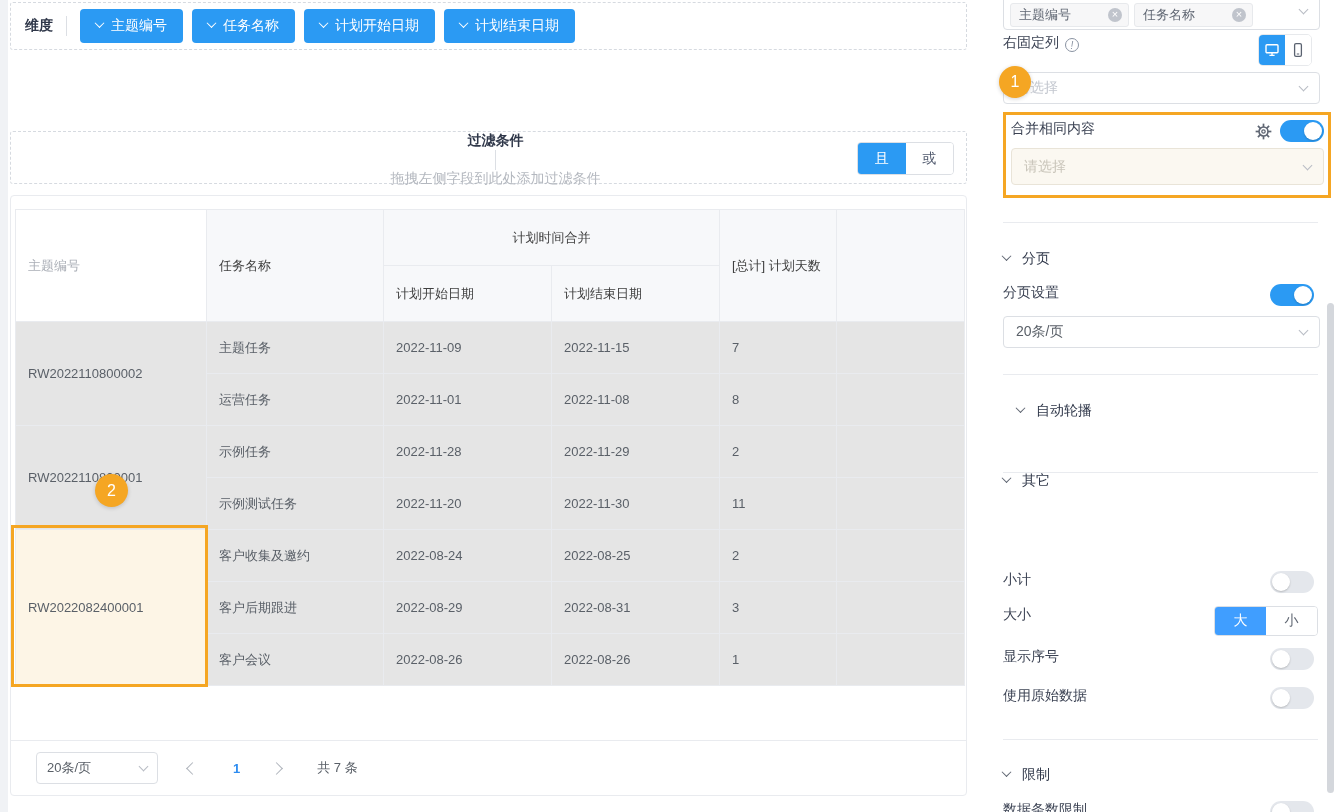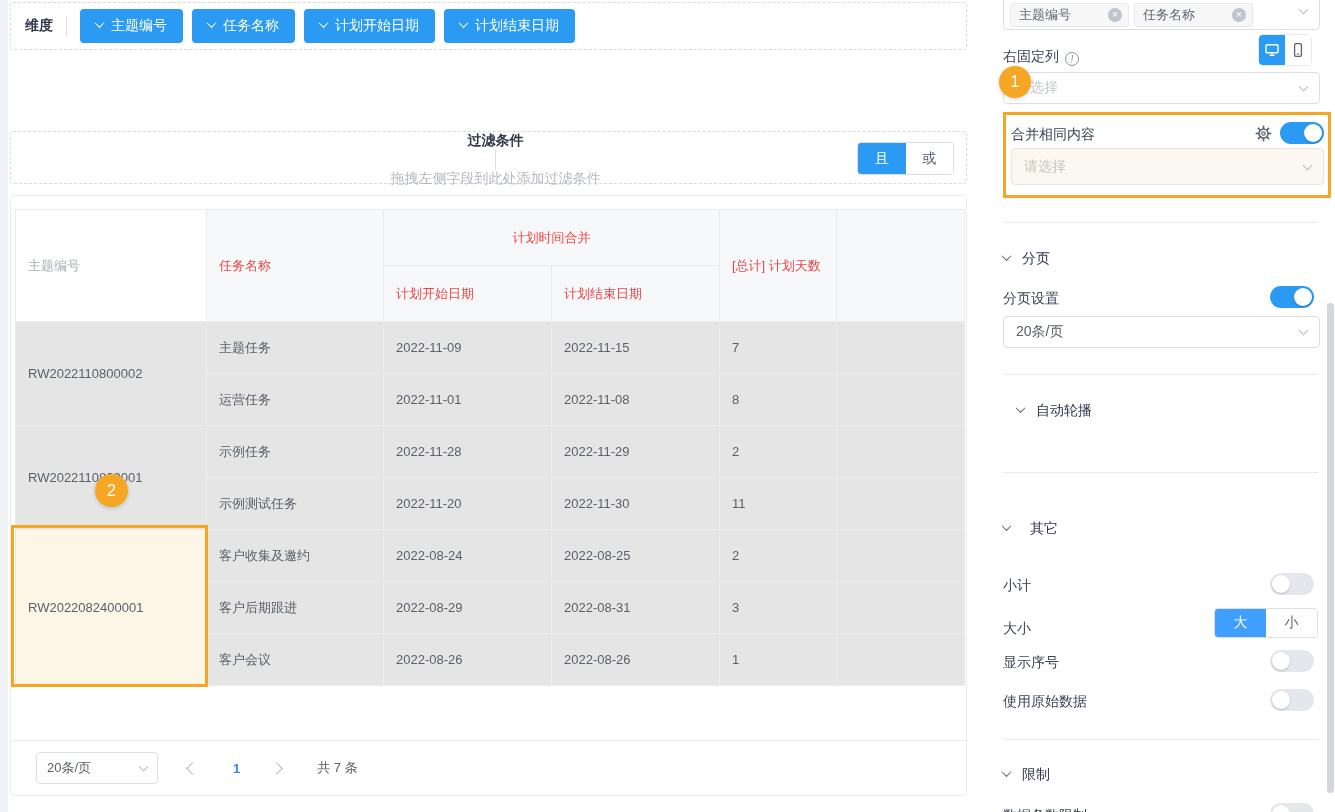--- a/index.html
+++ b/index.html
@@ -32,21 +32,21 @@
   .andor .seg.on { background:#2b9af3; color:#fff; }
   .andor .seg.off { background:#fff; color:#515a6e; }
 
   
   .table-card { left:10px; top:195px; width:957px; height:601px; background:#fff;
     border:1px solid #e9ebef; border-radius:4px; position:absolute; }
   table.grid { position:absolute; left:4px; top:13px; width:949px; border-collapse:collapse;
     table-layout:fixed; font-size:13px; }
   table.grid th, table.grid td { border:1px solid #e9ebef; padding:0 12px; text-align:left;
     font-weight:400; overflow:hidden; }
-  table.grid thead th { background:#f7f8fa; color:#ef4444; height:56px; }
+  table.grid thead th { background:#f7f8fa; color:#404040; height:56px; }
   table.grid thead th.th-subject { background:#fff; color:#aaaeb6; }
   table.grid thead th.th-group { text-align:center; }
   table.grid tbody td { height:52px; color:#5a6068; background:#e5e5e5; }
   td.hl { background:#fdf5e6 !important; }
   .cell-outline { left:11px; top:525px; width:197px; height:162px;
     border:3px solid #f5a623; pointer-events:none; z-index:5; }
 
   .pagebar { position:absolute; left:0; right:0; bottom:0; height:55px; border-top:1px solid #e9ebef;
     display:flex; align-items:center; padding-left:25px; font-size:13px; color:#5a6068; }
   .size-select { width:122px; height:32px; border:1px solid #dcdfe4; border-radius:4px;
@@ -61,21 +61,21 @@
   .pg-total { margin-left:36px; }
 
   
   .badge { position:absolute; width:33px; height:33px; border-radius:50%; background:#f5a623;
     color:#fff; font-size:16px; display:flex; align-items:center; justify-content:center;
     box-shadow:0 1px 4px rgba(0,0,0,.18); z-index:9; }
 
   
   #right { position:absolute; left:982px; top:0; width:353px; height:812px; background:#fff; overflow:hidden; }
   .rp { position:absolute; }
-  .rowflex { display:flex; align-items:flex-end; justify-content:space-between; }
+  .rowflex { display:flex; align-items:flex-start; justify-content:space-between; }
   .lbl { font-size:14px; color:#3c4354; }
   .divider { height:1px; background:#e9ebef; left:21px; width:315px; }
 
   .select { height:32px; border:1px solid #dcdfe4; border-radius:4px; background:#fff;
     display:flex; align-items:center; justify-content:space-between; padding:0 12px;
     font-size:14px; cursor:pointer; }
   .select .ph { color:#c3c7cf; }
   .select .val { color:#5a6068; }
 
   .mselect { border:1px solid #dcdfe4; border-radius:4px; background:#fff; position:relative; }
@@ -339,21 +339,21 @@
 
     <div class="rp divider" style="top:374px;"></div>
 
     <div class="rp sec" style="left:35px;top:402px;align-items:center;">
       <i class="chev"></i>
       <span>自动轮播</span>
     </div>
 
     <div class="rp divider" style="top:472px;"></div>
 
-    <div class="rp sec" style="left:21px;top:520px;gap:8px;">
+    <div class="rp sec" style="left:21px;top:472px;">
       <i class="chev"></i>
       <span>其它</span>
     </div>
     <div class="rp rowflex" style="left:21px;top:571px;width:317px;height:24px;padding-right:6px;">
       <span class="lbl">小计</span>
       <span class="toggle off"></span>
     </div>
     <div class="rp rowflex" style="left:21px;top:648px;width:317px;height:24px;padding-right:6px;">
       <span class="lbl">显示序号</span>
       <span class="toggle off"></span>

